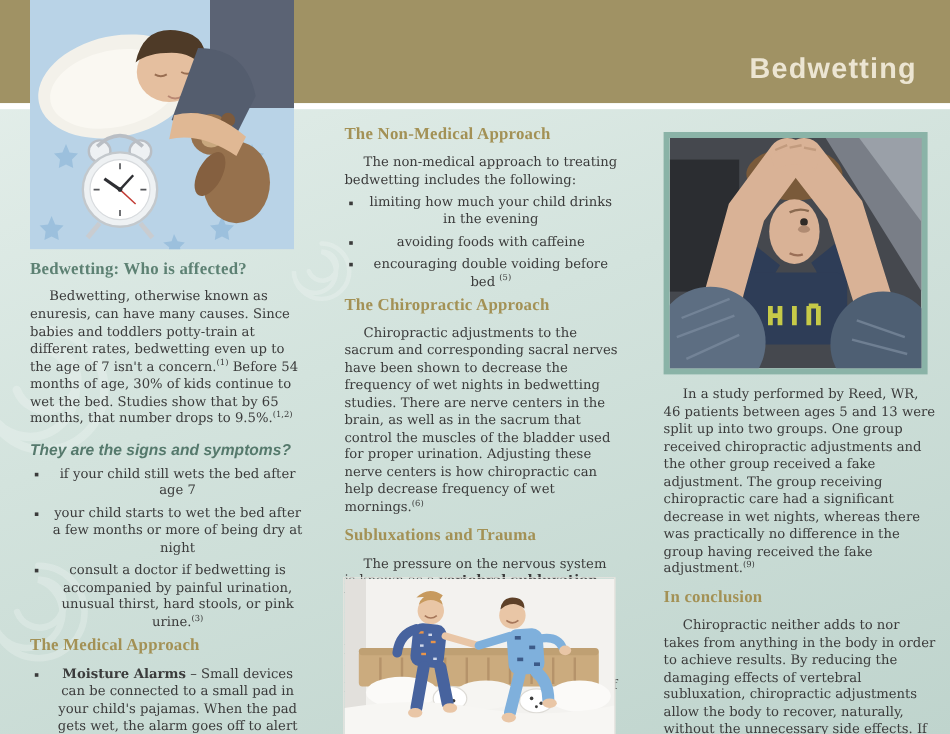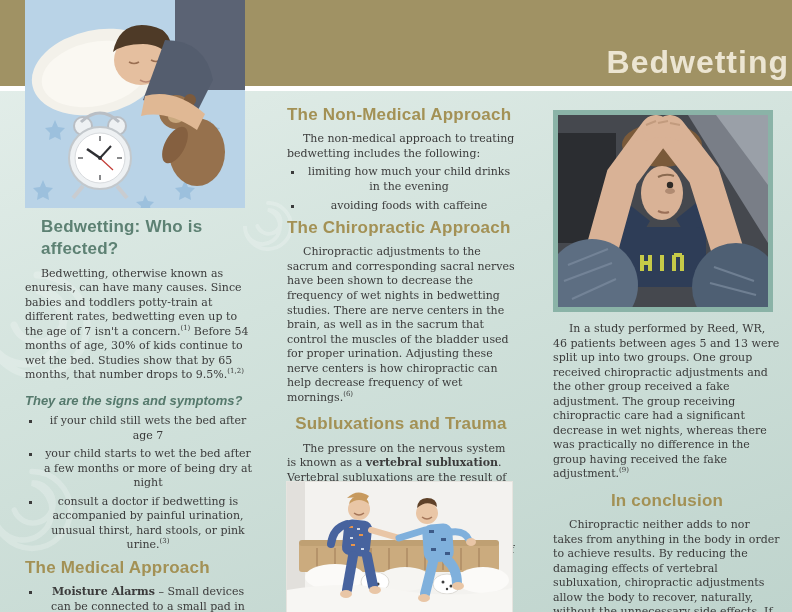--- a/index.html
+++ b/index.html
@@ -6,48 +6,48 @@
   #page{
     position:relative;width:792px;height:612px;overflow:hidden;
     background:linear-gradient(160deg,#e6f0ec 0%,#d3e3dd 45%,#bfd4cd 100%);
     font-family:"DejaVu Serif","Liberation Serif",serif;
     color:#3b3b3b;
   }
   
   .band{position:absolute;left:0;top:0;width:792px;height:86px;background:#a09264;}
   .band-rule{position:absolute;left:0;top:86px;width:792px;height:5px;background:#ffffff;}
   .banner-title{
-    position:absolute;top:44px;right:3px;
+    position:absolute;top:44px;right:28px;
     font-family:"Liberation Sans","DejaVu Sans",sans-serif;
-    font-weight:bold;font-size:32px;letter-spacing:1px;color:#ece5d2;
+    font-weight:bold;font-size:24px;letter-spacing:1px;color:#ece5d2;
   }
   
   .swirl{position:absolute;opacity:.22;}
   
   .col{position:absolute;font-size:11px;line-height:1.32;}
   #col-left{left:25px;top:216px;width:230px;}
   #col-mid{left:287px;top:104px;width:228px;}
   #col-right{left:553px;top:322px;width:228px;}
   h2.gold,h2.teal{
-    font-family:Liberation Sans, sans-serif;
-    font-size:17px;font-weight:bold;margin:0 0 6px 0;letter-spacing:.2px;
+    font-family:Liberation Serif, serif;
+    font-size:14px;font-weight:bold;margin:0 0 6px 0;letter-spacing:.2px;
   }
   h2.gold{color:#a39155;}
-  h2.teal{color:#5d8173;margin-left:16px;}
+  h2.teal{color:#5d8173;}
   h3.sub{
     font-family:"Liberation Sans","DejaVu Sans",sans-serif;
     font-style:italic;font-size:13px;font-weight:bold;color:#55796c;margin:9px 0 5px 0;
   }
   p.body{margin:0 0 8px 0;text-indent:16px;}
   sup{font-size:7px;line-height:0;}
   .row{display:flex;margin:0 0 4px 0;}
   .sq{flex:0 0 auto;width:3px;height:3px;background:#3b3b3b;margin:6px 9px 0 4px;}
   .li-text{flex:1 1 auto;margin:0;text-align:center;}
   .mt14{margin-top:13px;}
-  .mt10{margin-top:9px;text-align:center;}
+  .mt10{margin-top:9px;}
   b.term{font-weight:bold;}
   
   .photo{position:absolute;overflow:hidden;}
   #photo-sleep{left:25px;top:0;width:220px;height:208px;}
   #photo-jump{left:287px;top:482px;width:225px;height:130px;box-shadow:0 0 0 1px #e6e4df;}
   #photo-boy{left:553px;top:110px;width:210px;height:192px;border:5px solid #8ab3a7;}
   svg{display:block;}
 </style>
 </head>
 <body>
@@ -150,20 +150,24 @@
     <p class="body" style="margin-bottom:4px">The non-medical approach to treating bedwetting includes the following:</p>
 
     <div class="row">
       <span class="sq"></span>
       <p class="li-text"><span>limiting how much your child drinks in the evening</span><sup></sup></p>
     </div>
     <div class="row">
       <span class="sq"></span>
       <p class="li-text"><span>avoiding foods with caffeine</span><sup></sup></p>
     </div>
+    <div class="row">
+      <span class="sq"></span>
+      <p class="li-text"><span>encouraging double voiding before bed </span><sup>(5)</sup></p>
+    </div>
 
     <h2 class="gold mt14">The Chiropractic Approach</h2>
     <p class="body"><span>Chiropractic adjustments to the sacrum and corresponding sacral nerves have been shown to decrease the frequency of wet nights in bedwetting studies. There are nerve centers in the brain, as well as in the sacrum that control the muscles of the bladder used for proper urination. Adjusting these nerve centers is how chiropractic can help decrease frequency of wet mornings.</span><sup>(6)</sup></p>
 
     <h2 class="gold mt10">Subluxations and Trauma</h2>
     <p class="body"><span>The pressure on the nervous system is known as a </span><b class="term">vertebral subluxation</b><span>. Vertebral subluxations are the result of neurological trauma, and have negative effects on almost every tissue in the body. They cause an inflammatory response that can interfere with normal physiology, biochemistry, and function of otherwise healthy tissue. The subluxation can be a factor in the development of many common conditions.</span></p>
   </div>
 
   <div class="photo" id="photo-jump">
     <svg width="225" height="130" viewBox="0 0 225 130">

